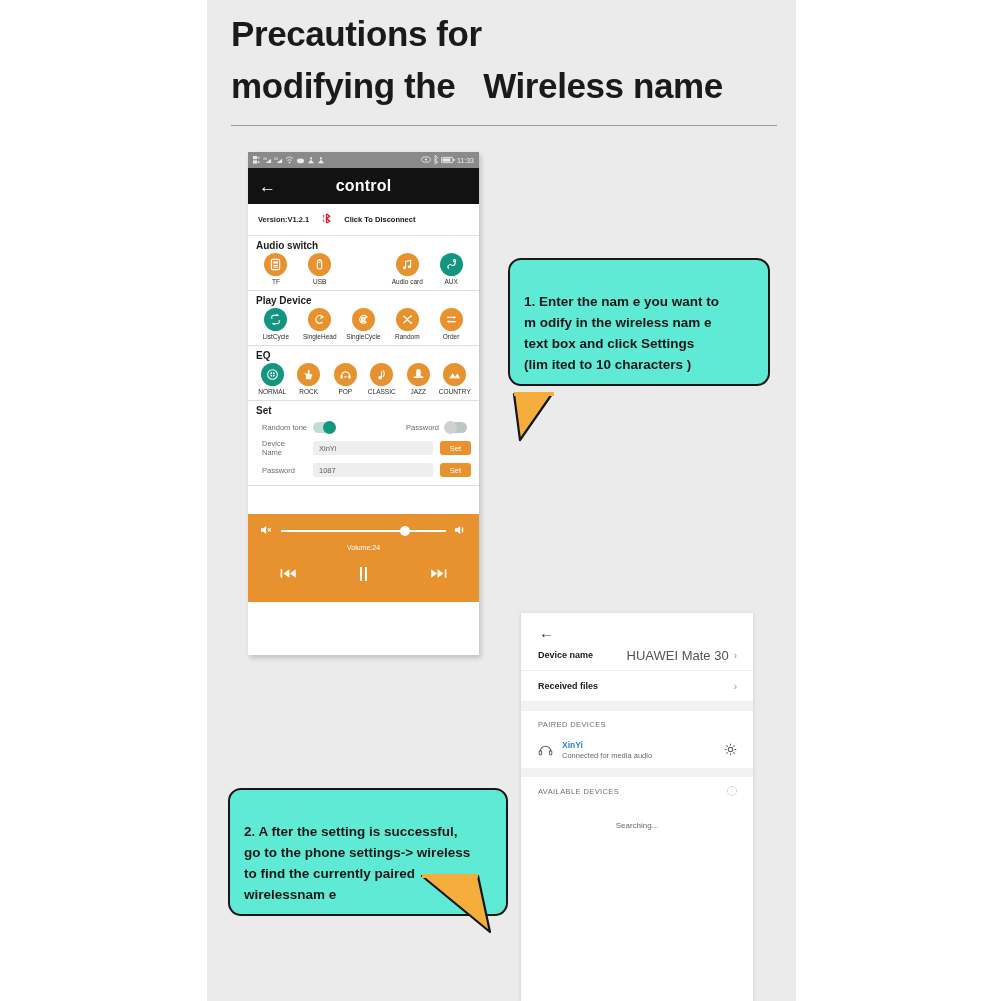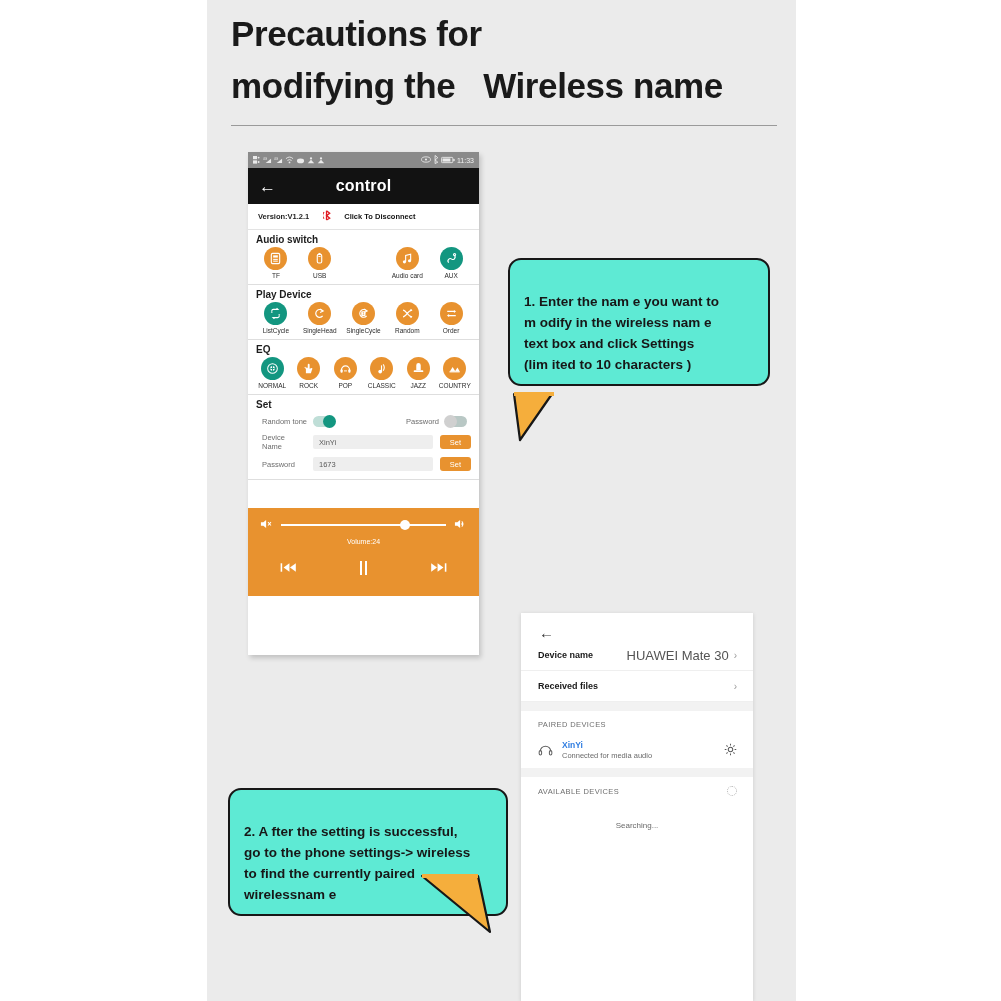--- a/index.html
+++ b/index.html
@@ -81,21 +81,21 @@
   .titlebar .ttl {
     position: absolute;
     left: 0; right: 0;
     text-align: center;
     color: #ffffff;
     font-size: 16px;
     font-weight: bold;
     letter-spacing: .2px;
   }
   .verrow {
-    height: 26px;
+    height: 32px;
     display: flex;
     align-items: center;
     padding-left: 10px;
     gap: 14px;
     border-bottom: 1px solid #e3e3e3;
   }
   .verrow .ver { color: #1d1d1d; font-size: 7.5px; font-weight: bold; }
   .verrow .disc {
     color: #121212; font-size: 7.5px; font-weight: bold;
     display: flex; align-items: center; gap: 12px;
@@ -542,21 +542,21 @@
             <i class="knob"></i>
           </span>
       </div>
       <div class="field-row">
         <span class="fl">Device Name</span>
         <span class="fbox">XinYi</span>
         <span class="setbtn">Set</span>
       </div>
       <div class="field-row">
         <span class="fl">Password</span>
-        <span class="fbox">1673</span>
+        <span class="fbox">1087</span>
         <span class="setbtn">Set</span>
       </div>
     </div>
 
     <div class="filler"></div>
 
     <div class="player">
       <div class="vol-row">
         <span>
           <svg width="13" height="12" viewBox="0 0 14 12">

